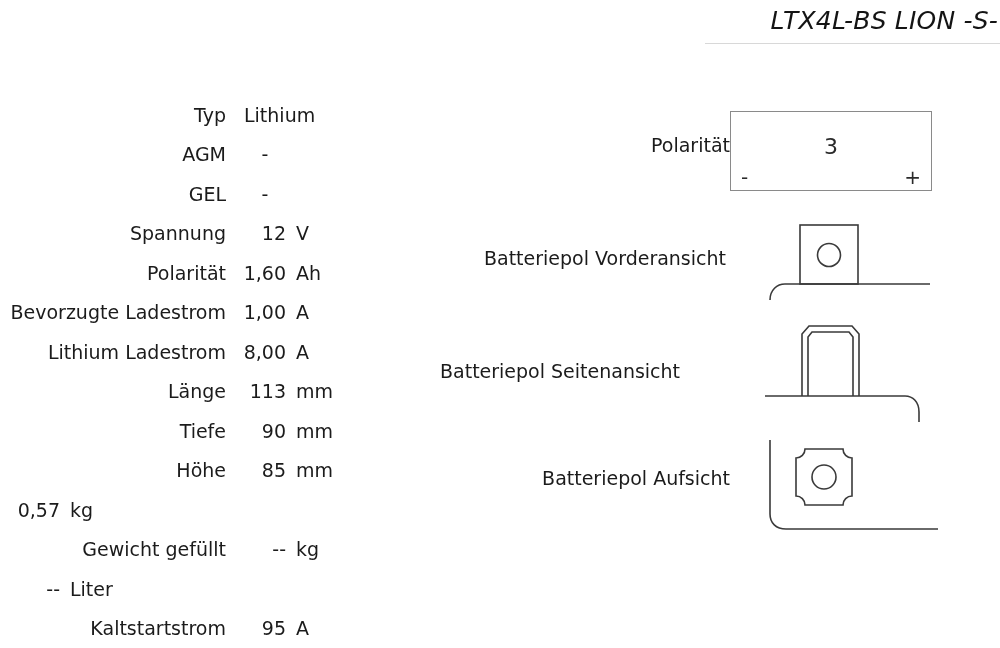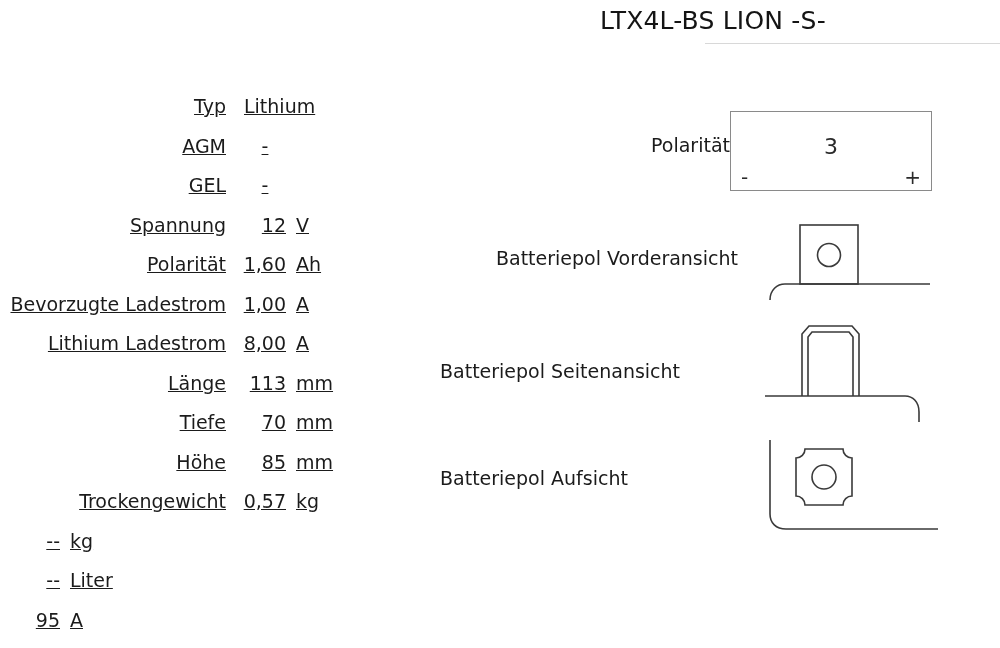--- a/index.html
+++ b/index.html
@@ -16,23 +16,24 @@
     color: #1b1b1b;
     -webkit-font-smoothing: antialiased;
   }
 
   
   #title-block {
     position: absolute;
     top: 6px;
     left: 600px;
     width: 400px;
-    text-align: left;
-    padding-right: 12px;
+    text-align: right;
+    padding-right: 2px;
     box-sizing: border-box;
+    font-style: italic;
   }
   #title-text {
     font-size: 25px;
     letter-spacing: 0.2px;
     color: #141414;
     white-space: nowrap;
     display: inline-block;
   }
   #title-rule {
     position: absolute;
@@ -45,23 +46,22 @@
 
   
   #spec-table {
     position: absolute;
     top: 95px;
     left: 0px;
     width: 360px;
   }
   .spec-row {
     display: flex;
-    align-items: flex-start;
+    align-items: center;
     height: 39.5px;
-    text-decoration: underline;
   }
   .spec-label {
     width: 226px;
     text-align: right;
     font-size: 19px;
     color: #1b1b1b;
     white-space: nowrap;
   }
   .spec-value {
     width: 60px;
@@ -98,23 +98,23 @@
     align-items: center;
   }
   .diagram-label {
     font-size: 19px;
     color: #1b1b1b;
     white-space: nowrap;
     text-align: right;
   }
 
   #polarity-row  { top: 134px; left: 440px; width: 290px; justify-content: flex-end; }
-  #front-row     { top: 247px; left: 448px; width: 290px; justify-content: flex-end; }
+  #front-row     { top: 247px; left: 436px; width: 290px; justify-content: flex-end; }
   #side-row      { top: 360px; left: 440px; width: 290px; justify-content: flex-start; }
-  #top-row       { top: 467px; left: 440px; width: 290px; }
+  #top-row       { top: 467px; left: 440px; width: 290px; justify-content: flex-end; }
 
   
   #polarity-box {
     position: absolute;
     top: 111px;
     left: 730px;
     width: 202px;
     height: 80px;
     border: 1px solid #8a8a8a;
     box-sizing: border-box;
@@ -195,42 +195,43 @@
       <div class="spec-value">8,00</div>
       <div class="spec-unit">A</div>
     </div>
     <div class="spec-row">
       <div class="spec-label">Länge</div>
       <div class="spec-value">113</div>
       <div class="spec-unit">mm</div>
     </div>
     <div class="spec-row">
       <div class="spec-label">Tiefe</div>
-      <div class="spec-value">70</div>
+      <div class="spec-value">90</div>
       <div class="spec-unit">mm</div>
     </div>
     <div class="spec-row">
       <div class="spec-label">Höhe</div>
       <div class="spec-value">85</div>
       <div class="spec-unit">mm</div>
     </div>
     <div class="spec-row">
-      <div class="spec-label">Trockengewicht</div>
       <div class="spec-value">0,57</div>
       <div class="spec-unit">kg</div>
     </div>
     <div class="spec-row">
+      <div class="spec-label">Gewicht gefüllt</div>
       <div class="spec-value">--</div>
       <div class="spec-unit">kg</div>
     </div>
     <div class="spec-row">
       <div class="spec-value">--</div>
       <div class="spec-unit">Liter</div>
     </div>
     <div class="spec-row">
+      <div class="spec-label">Kaltstartstrom</div>
       <div class="spec-value">95</div>
       <div class="spec-unit">A</div>
     </div>
   </div>
 
 <div class="diagram-row" id="polarity-row">
   <span class="diagram-label">Polarität</span>
 </div>
 <div id="polarity-box">
   <span id="polarity-number">3</span>

